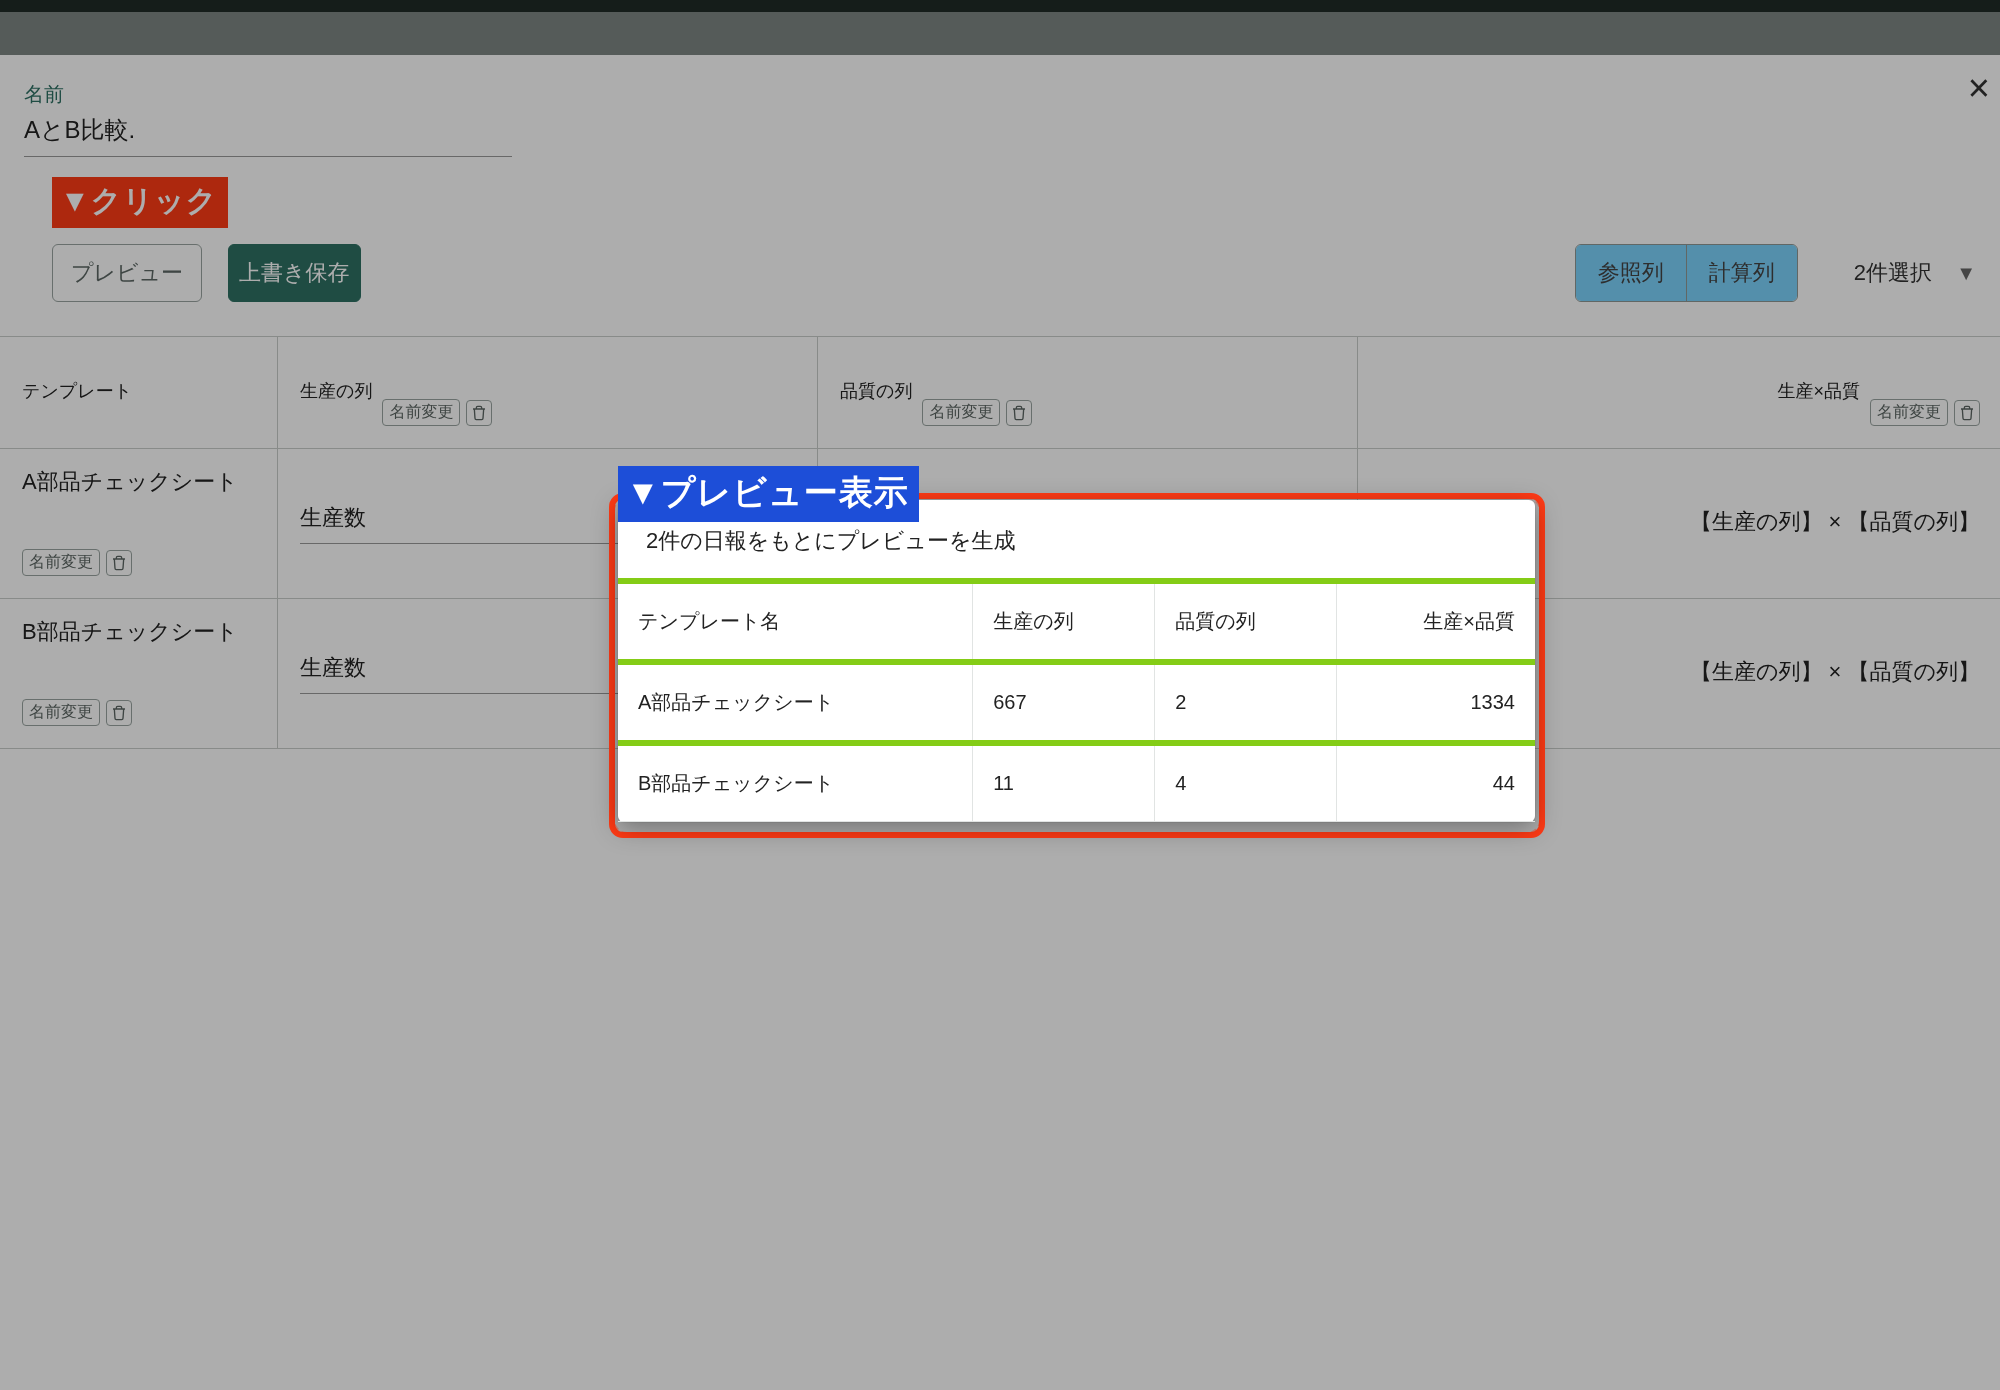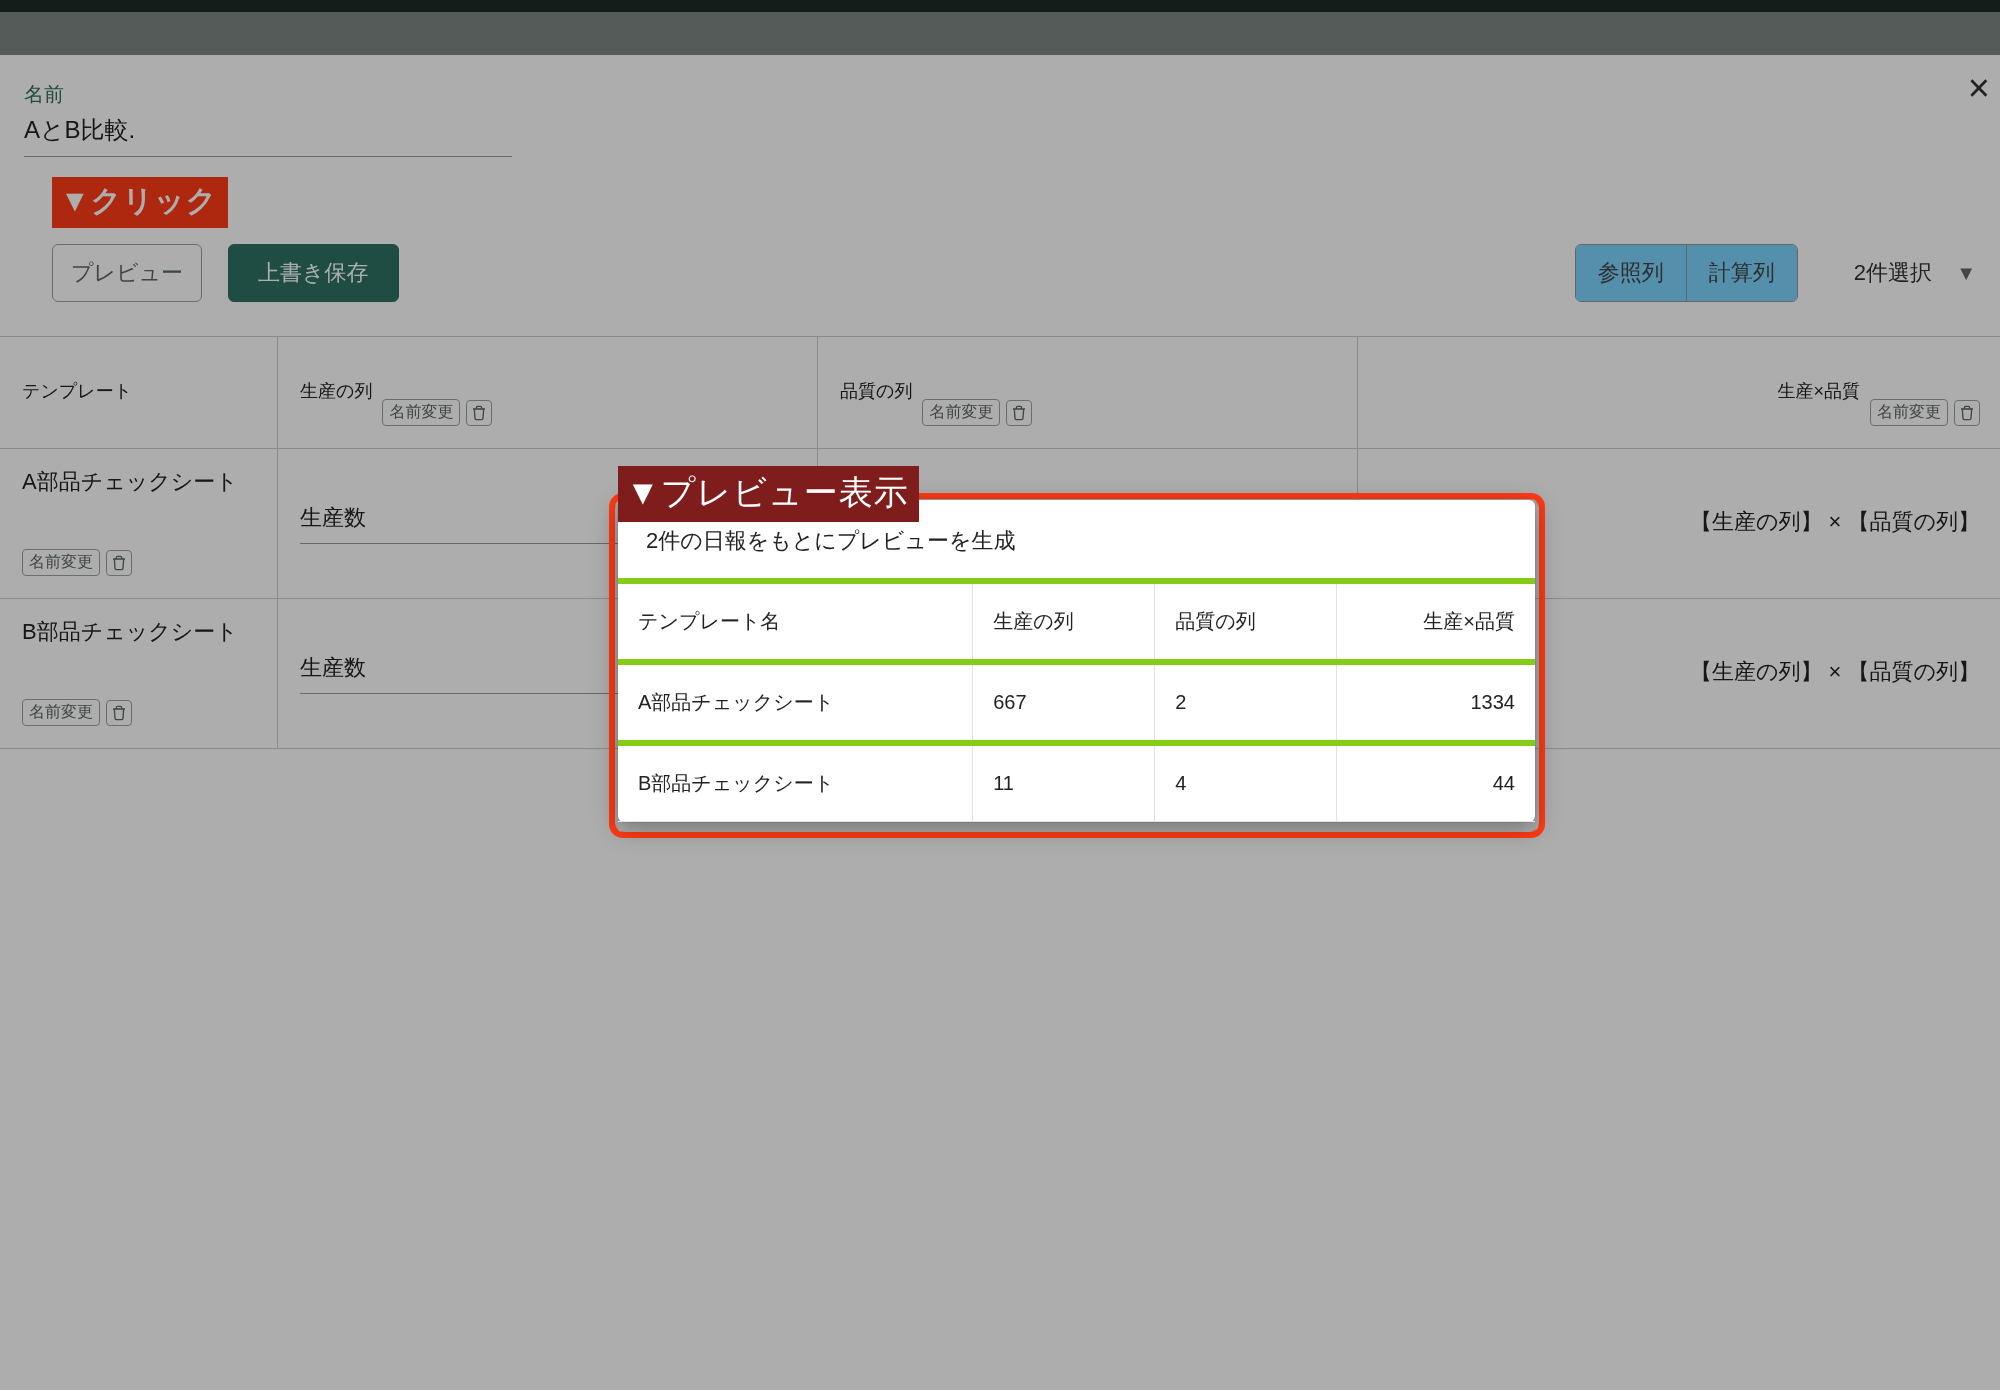--- a/index.html
+++ b/index.html
@@ -90,21 +90,21 @@
   .btn-outline {
     border: 1px solid #9aa4a1;
     color: #5d6865;
     background: #fff;
     padding: 0 18px;
   }
   .btn-primary {
     background: #2e7164;
     color: #fff;
     border: 1px solid #2e7164;
-    padding: 0 29px;
+    padding: 0 10px;
   }
 
   .spacer-flex { flex: 1; }
 
   .seg-group {
     display: inline-flex;
     border-radius: 6px;
     overflow: hidden;
     border: 1px solid #8f9895;
   }
@@ -184,24 +184,24 @@
     color: #222;
   }
 
   .formula-text { font-size: 22px; color: #222; }
 
   
   .anno-preview {
     position: absolute;
     top: 466px;
     left: 618px;
-    background: #7f1d1d;
+    background: #1d4ed8;
     color: #fff;
     font-size: 34px;
-    font-weight: 400;
+    font-weight: 700;
     padding: 4px 10px 6px 8px;
     z-index: 60;
     letter-spacing: 1px;
   }
 
   
   .popup-wrap {
     position: absolute;
     top: 500px;
     left: 618px;

